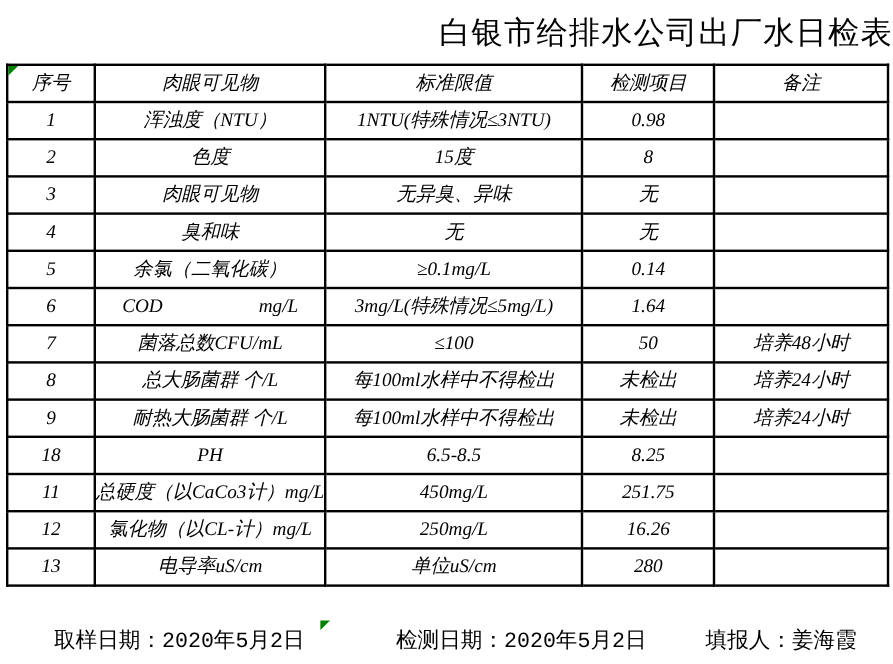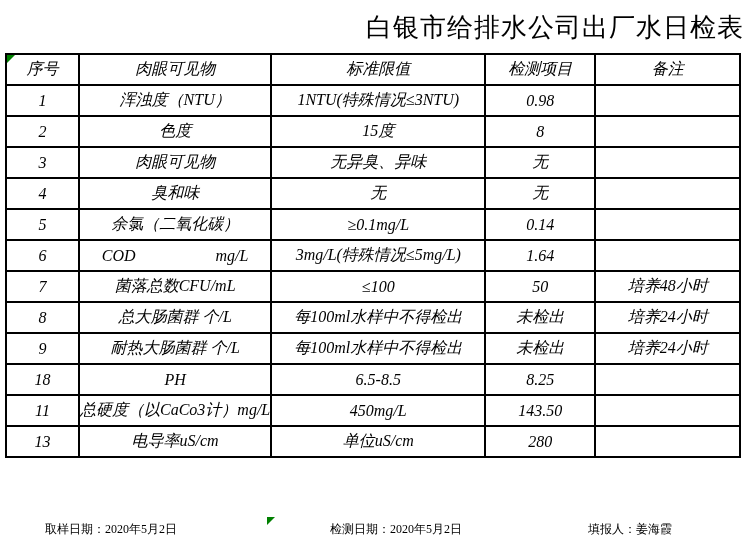--- a/index.html
+++ b/index.html
@@ -49,21 +49,22 @@
     border-right:8px solid transparent;
   }
   .marker-bottom{
     left:267px;top:517px;
     border-top:8px solid #008000;
     border-right:8px solid transparent;
   }
   .footer{
     position:absolute;
     left:0;top:521px;width:744px;height:28px;
-    font-size:12px;
+    font-size:18px;
+    font-family:Liberation Mono, monospace;
   }
   .footer span{position:absolute;white-space:pre;}
   .footer .sampling{left:45px;}
   .footer .testing{left:330px;text-align:right;}
   .footer .reporter{left:588px;text-align:center;}
 </style>
 </head>
 <body>
 
 <h1 class="title">白银市给排水公司出厂水日检表</h1>
@@ -153,21 +154,28 @@
         <td>18</td>
         <td>PH</td>
         <td>6.5-8.5</td>
         <td>8.25</td>
         <td></td>
       </tr>
       <tr>
         <td>11</td>
         <td>总硬度（以CaCo3计）mg/L</td>
         <td>450mg/L</td>
-        <td>143.50</td>
+        <td>251.75</td>
+        <td></td>
+      </tr>
+      <tr>
+        <td>12</td>
+        <td>氯化物（以CL-计）mg/L</td>
+        <td>250mg/L</td>
+        <td>16.26</td>
         <td></td>
       </tr>
       <tr>
         <td>13</td>
         <td>电导率uS/cm</td>
         <td>单位uS/cm</td>
         <td>280</td>
         <td></td>
       </tr>
     </tbody>

